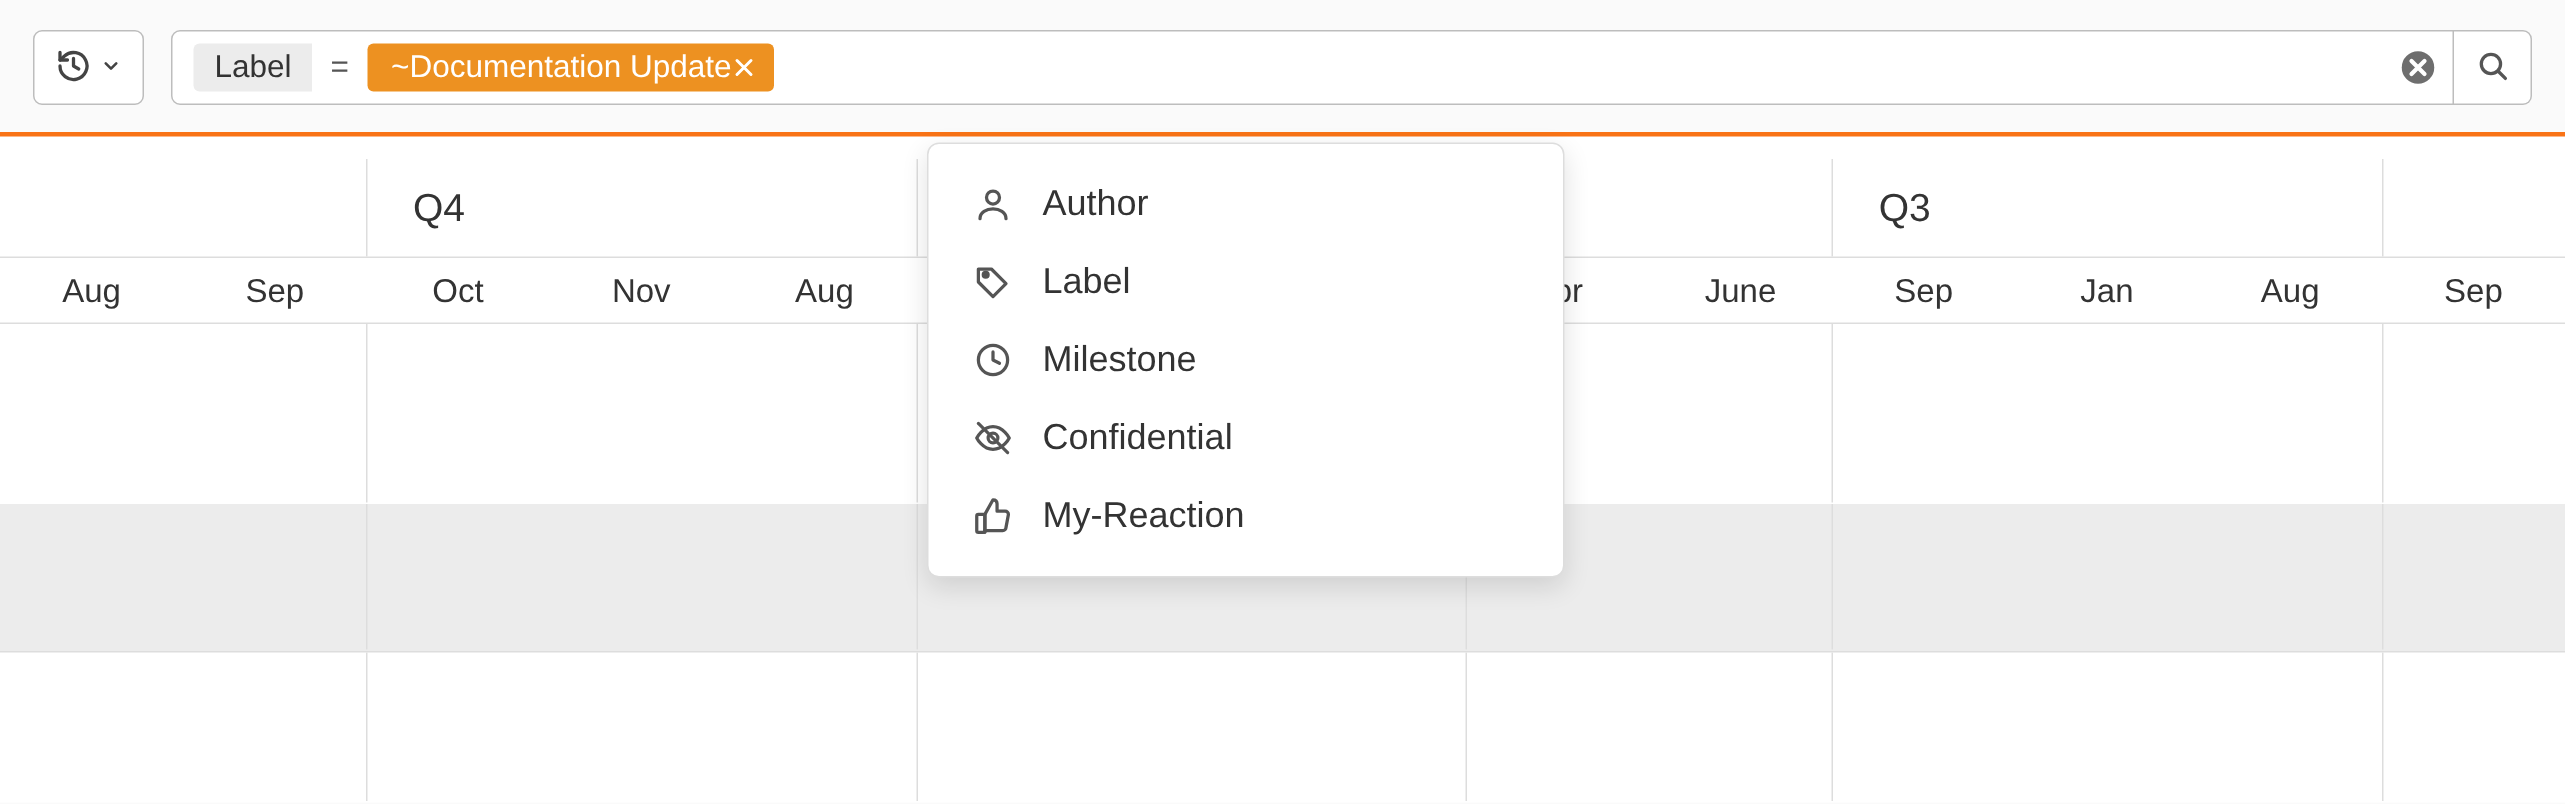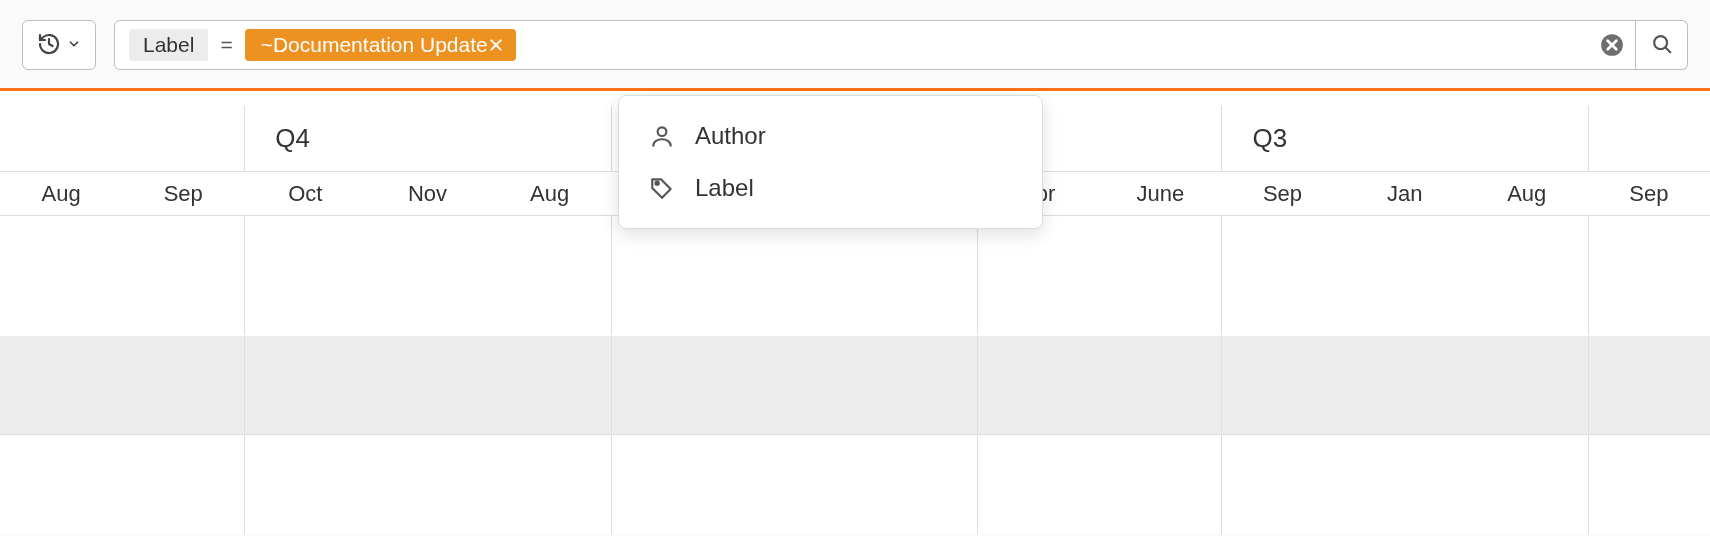--- a/index.html
+++ b/index.html
@@ -306,13 +306,42 @@
   </div>
   <div class="dd-item">
     <span class="ico">
       <svg viewBox="0 0 24 24" fill="none" stroke="currentColor" stroke-width="2" stroke-linecap="round" stroke-linejoin="round">
           <path d="M20 13l-8 8-9-9V4h8l9 9z"></path>
           <circle cx="7.5" cy="7.5" r="1.5" fill="currentColor"></circle>
         </svg>
     </span>
     <span>Label</span>
   </div>
+  <div class="dd-item">
+    <span class="ico">
+      <svg viewBox="0 0 24 24" fill="none" stroke="currentColor" stroke-width="2" stroke-linecap="round" stroke-linejoin="round">
+          <circle cx="12" cy="12" r="9"></circle>
+          <polyline points="12 7 12 12 16 14"></polyline>
+        </svg>
+    </span>
+    <span>Milestone</span>
+  </div>
+  <div class="dd-item">
+    <span class="ico">
+      <svg viewBox="0 0 24 24" fill="none" stroke="currentColor" stroke-width="2" stroke-linecap="round" stroke-linejoin="round">
+          <path d="M2 12s3.5-7 10-7 10 7 10 7-3.5 7-10 7S2 12 2 12z"></path>
+          <circle cx="12" cy="12" r="3"></circle>
+          <line x1="3" y1="3" x2="21" y2="21"></line>
+        </svg>
+    </span>
+    <span>Confidential</span>
+  </div>
+  <div class="dd-item">
+    <span class="ico">
+      <svg viewBox="0 0 24 24" fill="none" stroke="currentColor" stroke-width="2" stroke-linecap="round" stroke-linejoin="round">
+          <path d="M7 22V11"></path>
+          <path d="M7 11l5-9c1.5 0 2.5 1 2.5 2.5V9h5a2 2 0 0 1 2 2l-1.5 8a2 2 0 0 1-2 2H7"></path>
+          <rect x="2" y="11" width="5" height="11" rx="1"></rect>
+        </svg>
+    </span>
+    <span>My-Reaction</span>
+  </div>
 </div>
 
 </body></html>

